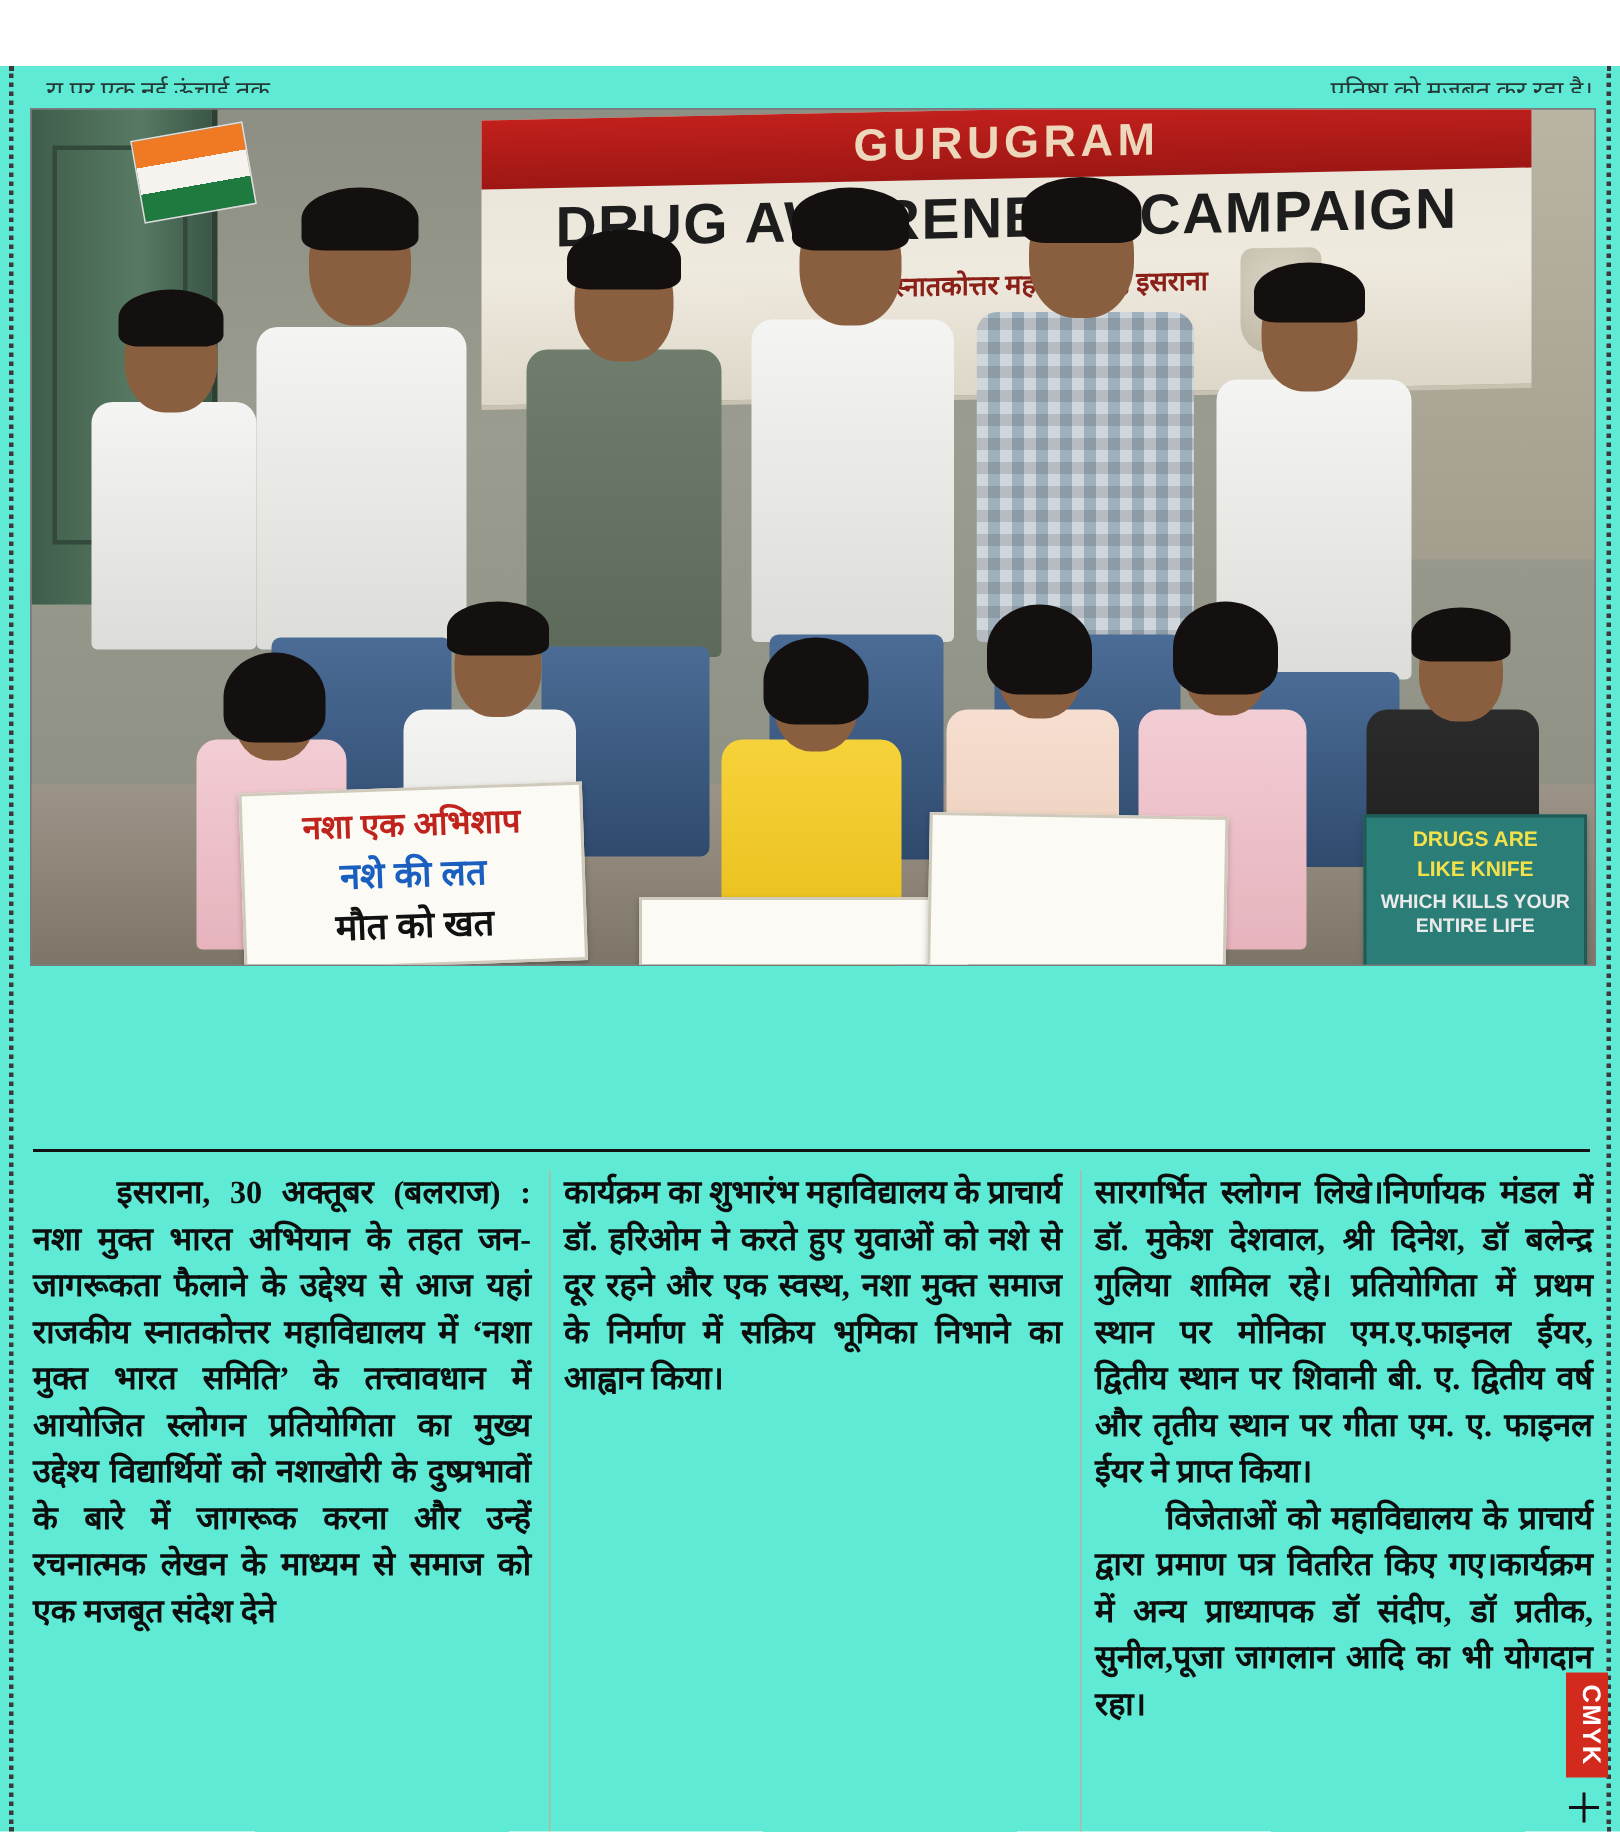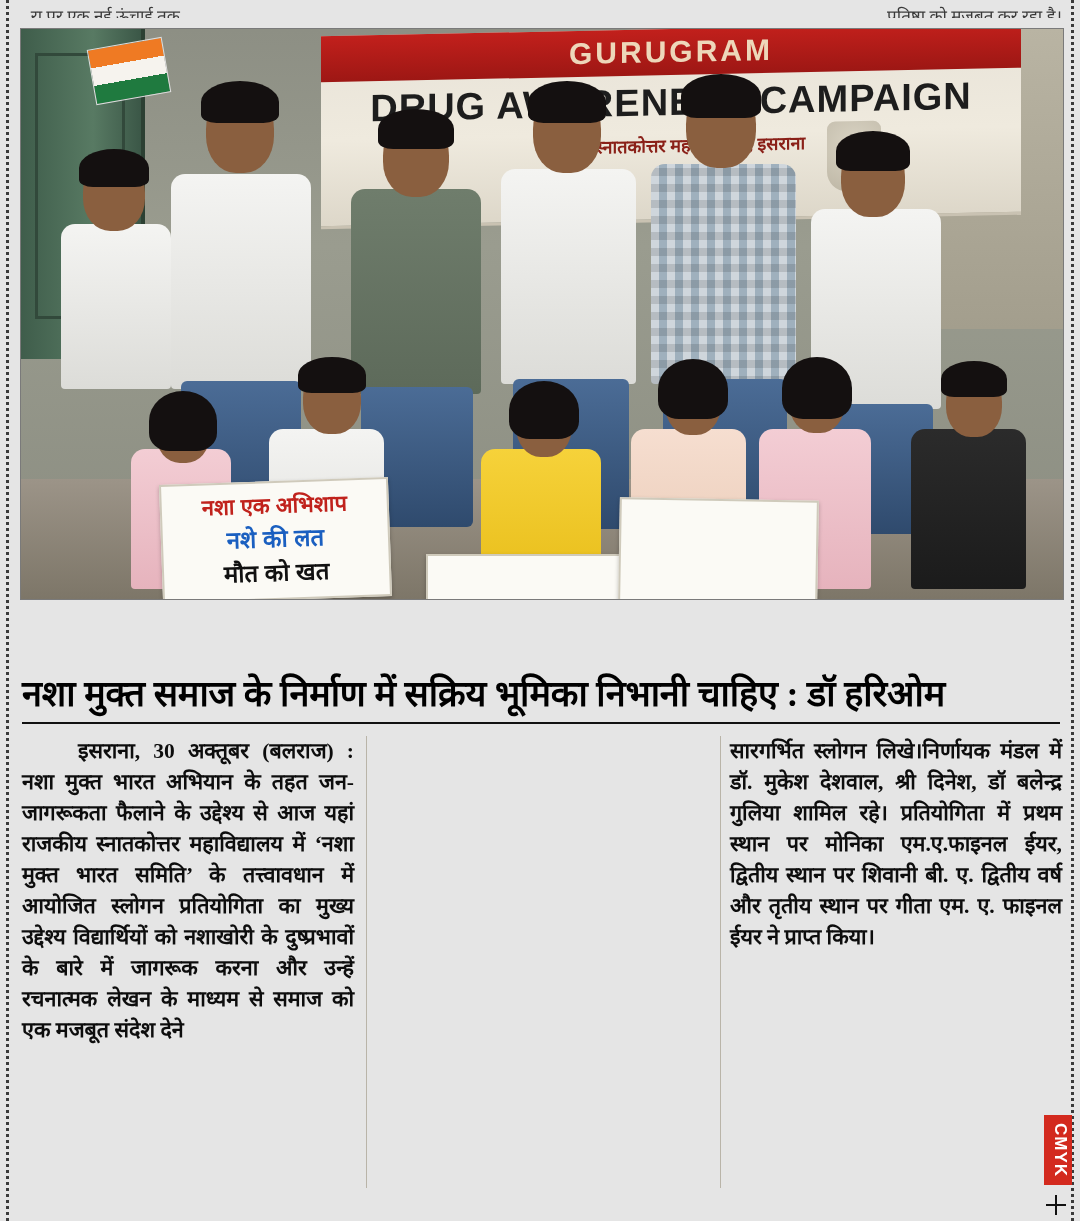--- a/index.html
+++ b/index.html
@@ -13,21 +13,22 @@
     font-family: "Liberation Serif", serif;
     color: #111;
     position: relative;
     overflow: hidden;
   }
 
   
   .page {
     position: absolute;
     inset: 0;
-    background: #e5e5e5;
+    background: #5eead4;
+    margin-top: 44px;
   }
 
   
   .dot-rule-left,
   .dot-rule-right {
     position: absolute;
     top: 0;
     bottom: 0;
     width: 0;
     border-left: 3px dotted #3a3a3a;
@@ -421,38 +422,44 @@
         <div class="hair" style="left:920px; top:332px; width:66px; height:36px;"></div>
       </div>
 
       <div class="poster" style="left:140px; top:452px; width:225px; height:115px; transform:rotate(-2deg);">
         <div class="poster-txt" style="top:6px; font-size:22px; color:#c0221c;">नशा एक अभिशाप</div>
         <div class="poster-txt" style="top:38px; font-size:24px; color:#1a5fc0;">नशे की लत</div>
         <div class="poster-txt" style="top:72px; font-size:24px; color:#111;">मौत को खत</div>
       </div>
       <div class="poster" style="left:405px; top:525px; width:215px; height:45px;"></div>
       <div class="poster" style="left:598px; top:470px; width:195px; height:100px; transform:rotate(1deg);"></div>
+      <div class="poster" style="left:888px; top:470px; width:145px; height:100px; background:#2b7d77; border-color:#1e5b56;">
+        <div class="poster-txt" style="top:6px; font-size:14px; color:#f2e14a;">DRUGS ARE</div>
+        <div class="poster-txt" style="top:26px; font-size:14px; color:#f2e14a;">LIKE KNIFE</div>
+        <div class="poster-txt" style="top:48px; font-size:13px; color:#eaeaea; line-height:16px; padding:0 8px;">WHICH KILLS YOUR ENTIRE LIFE</div>
+      </div>
 
     </div>
   </div>
 
 
-  <div class="headline">नशा मुक्त समाज के निर्माण में सक्रिय भूमिका निभानी चाहिए : डॉ हरिओम</div>
   <div class="headline-rule"></div>
 
   <div class="col-sep s1"></div>
   <div class="col-sep s2"></div>
 
   <div class="cols">
     <div class="col">
       <p class="lead">इसराना, 30 अक्तूबर (बलराज) : नशा मुक्त भारत अभियान के तहत जन-जागरूकता फैलाने के उद्देश्य से आज यहां राजकीय स्नातकोत्तर महाविद्यालय में ‘नशा मुक्त भारत समिति’ के तत्त्वावधान में आयोजित स्लोगन प्रतियोगिता का मुख्य उद्देश्य विद्यार्थियों को नशाखोरी के दुष्प्रभावों के बारे में जागरूक करना और उन्हें रचनात्मक लेखन के माध्यम से समाज को एक मजबूत संदेश देने</p>
     </div>
     <div class="col">
+      <p>कार्यक्रम का शुभारंभ महाविद्यालय के प्राचार्य डॉ. हरिओम ने करते हुए युवाओं को नशे से दूर रहने और एक स्वस्थ, नशा मुक्त समाज के निर्माण में सक्रिय भूमिका निभाने का आह्वान किया।</p>
     </div>
     <div class="col">
       <p>सारगर्भित स्लोगन लिखे।निर्णायक मंडल में डॉ. मुकेश देशवाल, श्री दिनेश, डॉ बलेन्द्र गुलिया शामिल रहे। प्रतियोगिता में प्रथम स्थान पर मोनिका एम.ए.फाइनल ईयर, द्वितीय स्थान पर शिवानी बी. ए. द्वितीय वर्ष और तृतीय स्थान पर गीता एम. ए. फाइनल ईयर ने प्राप्त किया।</p>
+      <p>विजेताओं को महाविद्यालय के प्राचार्य द्वारा प्रमाण पत्र वितरित किए गए।कार्यक्रम में अन्य प्राध्यापक डॉ संदीप, डॉ प्रतीक, सुनील,पूजा जागलान आदि का भी योगदान रहा।</p>
     </div>
   </div>
 
   <div class="cmyk" style="background: rgb(211, 42, 30);">CMYK</div>
   <div class="reg-mark"></div>
 
 </div>
 
 </body></html>

